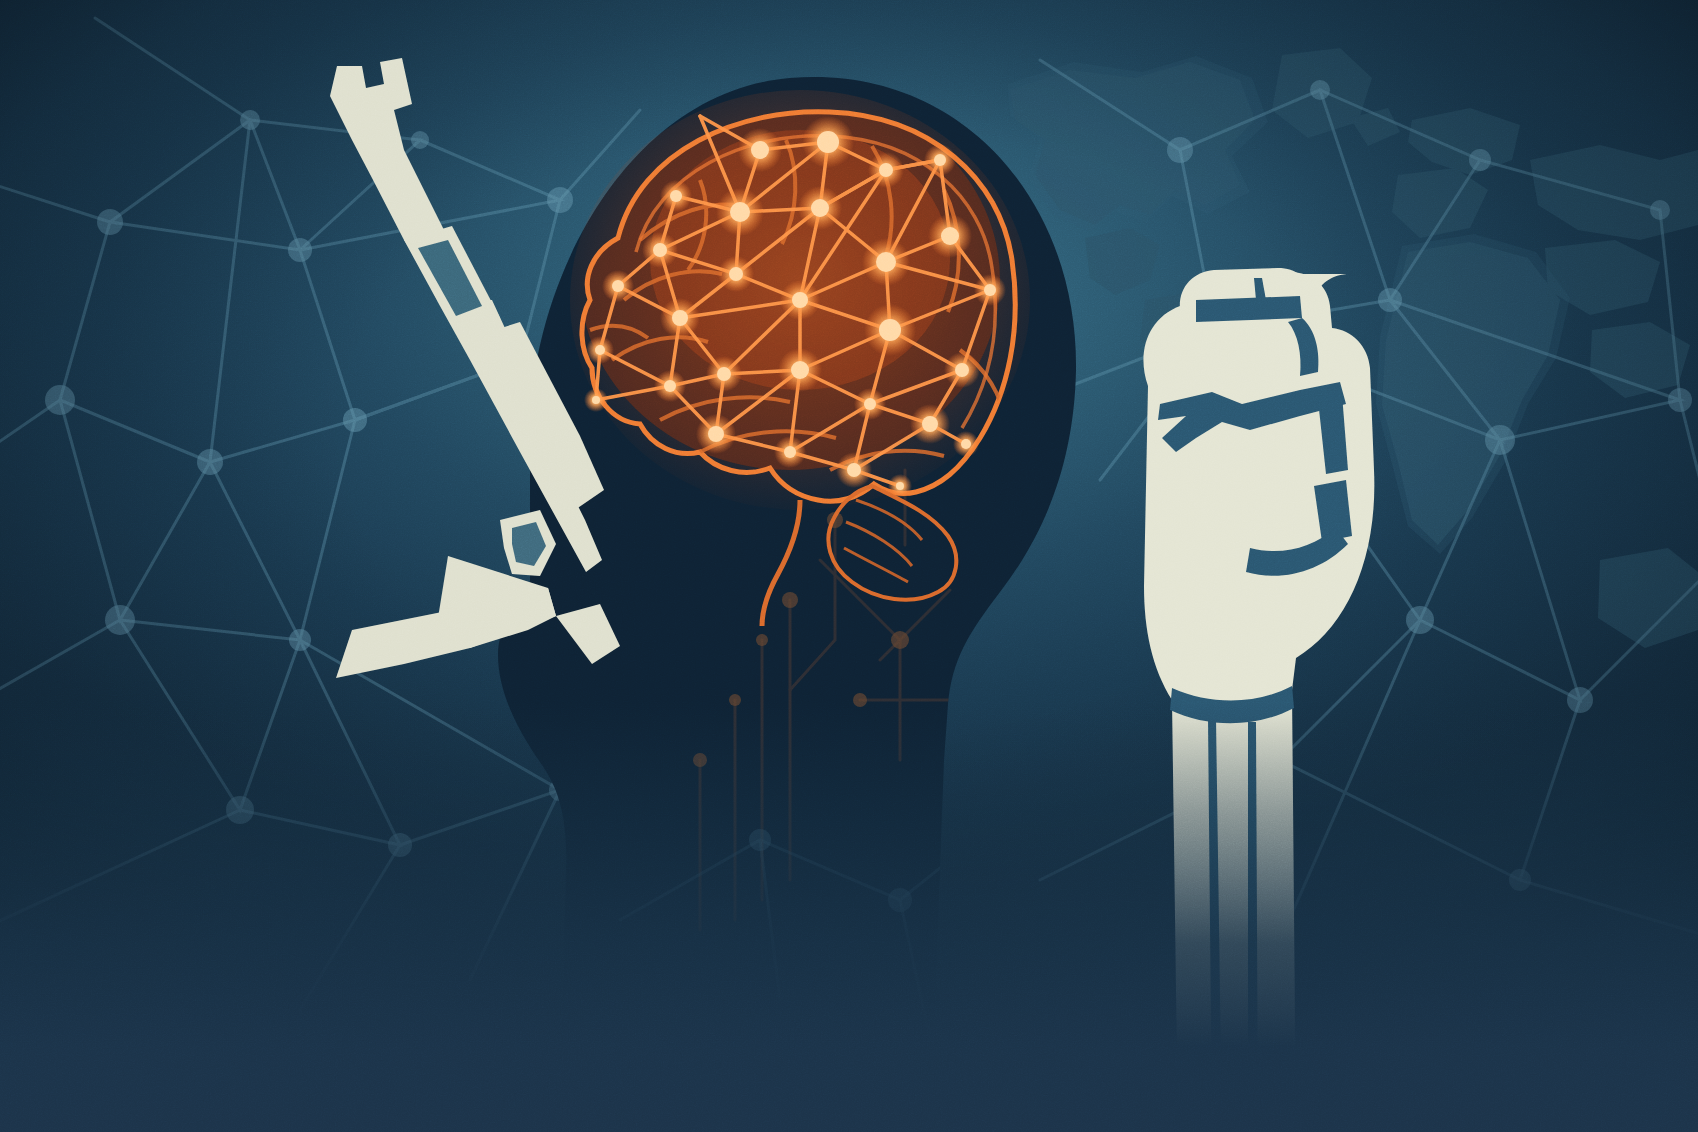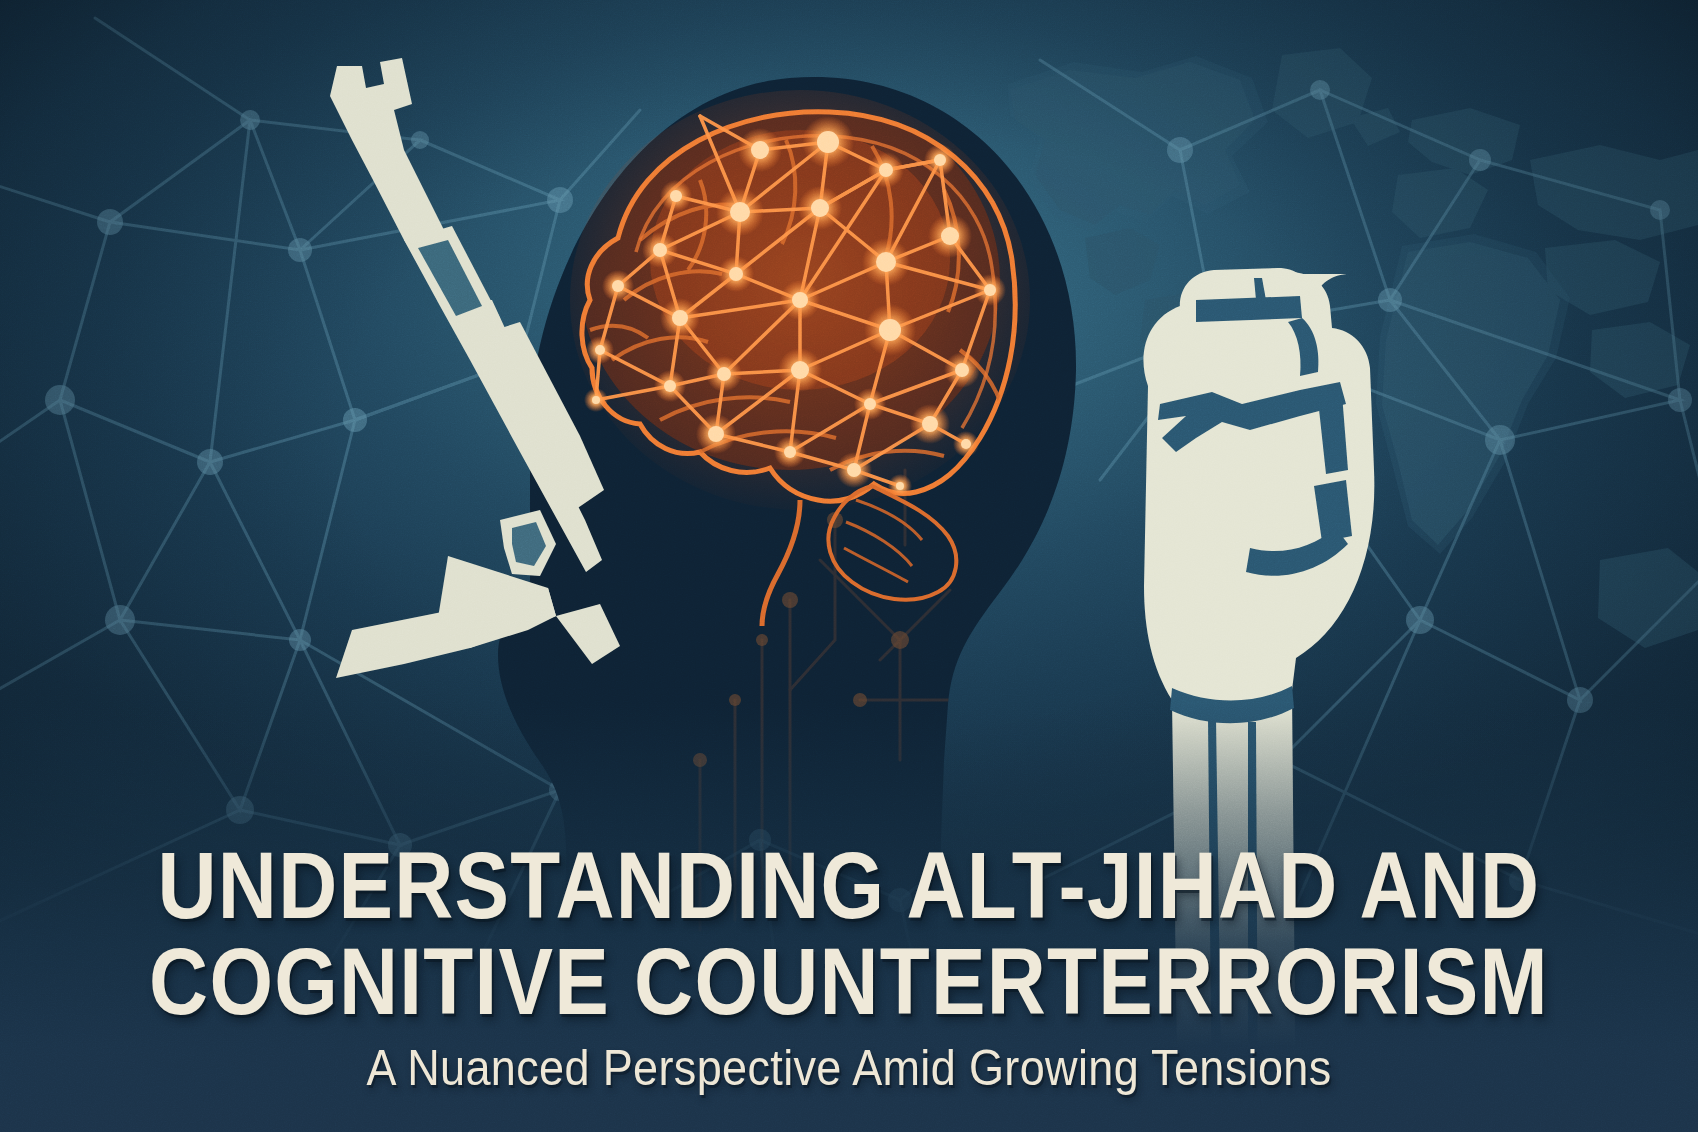--- a/index.html
+++ b/index.html
@@ -612,19 +612,14 @@
   <div class="bg-grain">
     <svg width="100%" height="100%" preserveAspectRatio="none" aria-hidden="true">
       <filter id="grainFilter">
         <feTurbulence type="fractalNoise" baseFrequency="0.85" numOctaves="4" stitchTiles="stitch"></feTurbulence>
         <feColorMatrix type="saturate" values="0"></feColorMatrix>
       </filter>
       <rect width="100%" height="100%" filter="url(#grainFilter)" opacity="0.5"></rect>
     </svg>
   </div>
 
-  <div class="text-block">
-    <span class="title-line l1">UNDERSTANDING ALT-JIHAD AND</span>
-    <span class="title-line l2">COGNITIVE COUNTERTERRORISM</span>
-    <span class="subtitle">A Nuanced Perspective Amid Growing Tensions</span>
-  </div>
 
 </div>
 
 </body></html>

